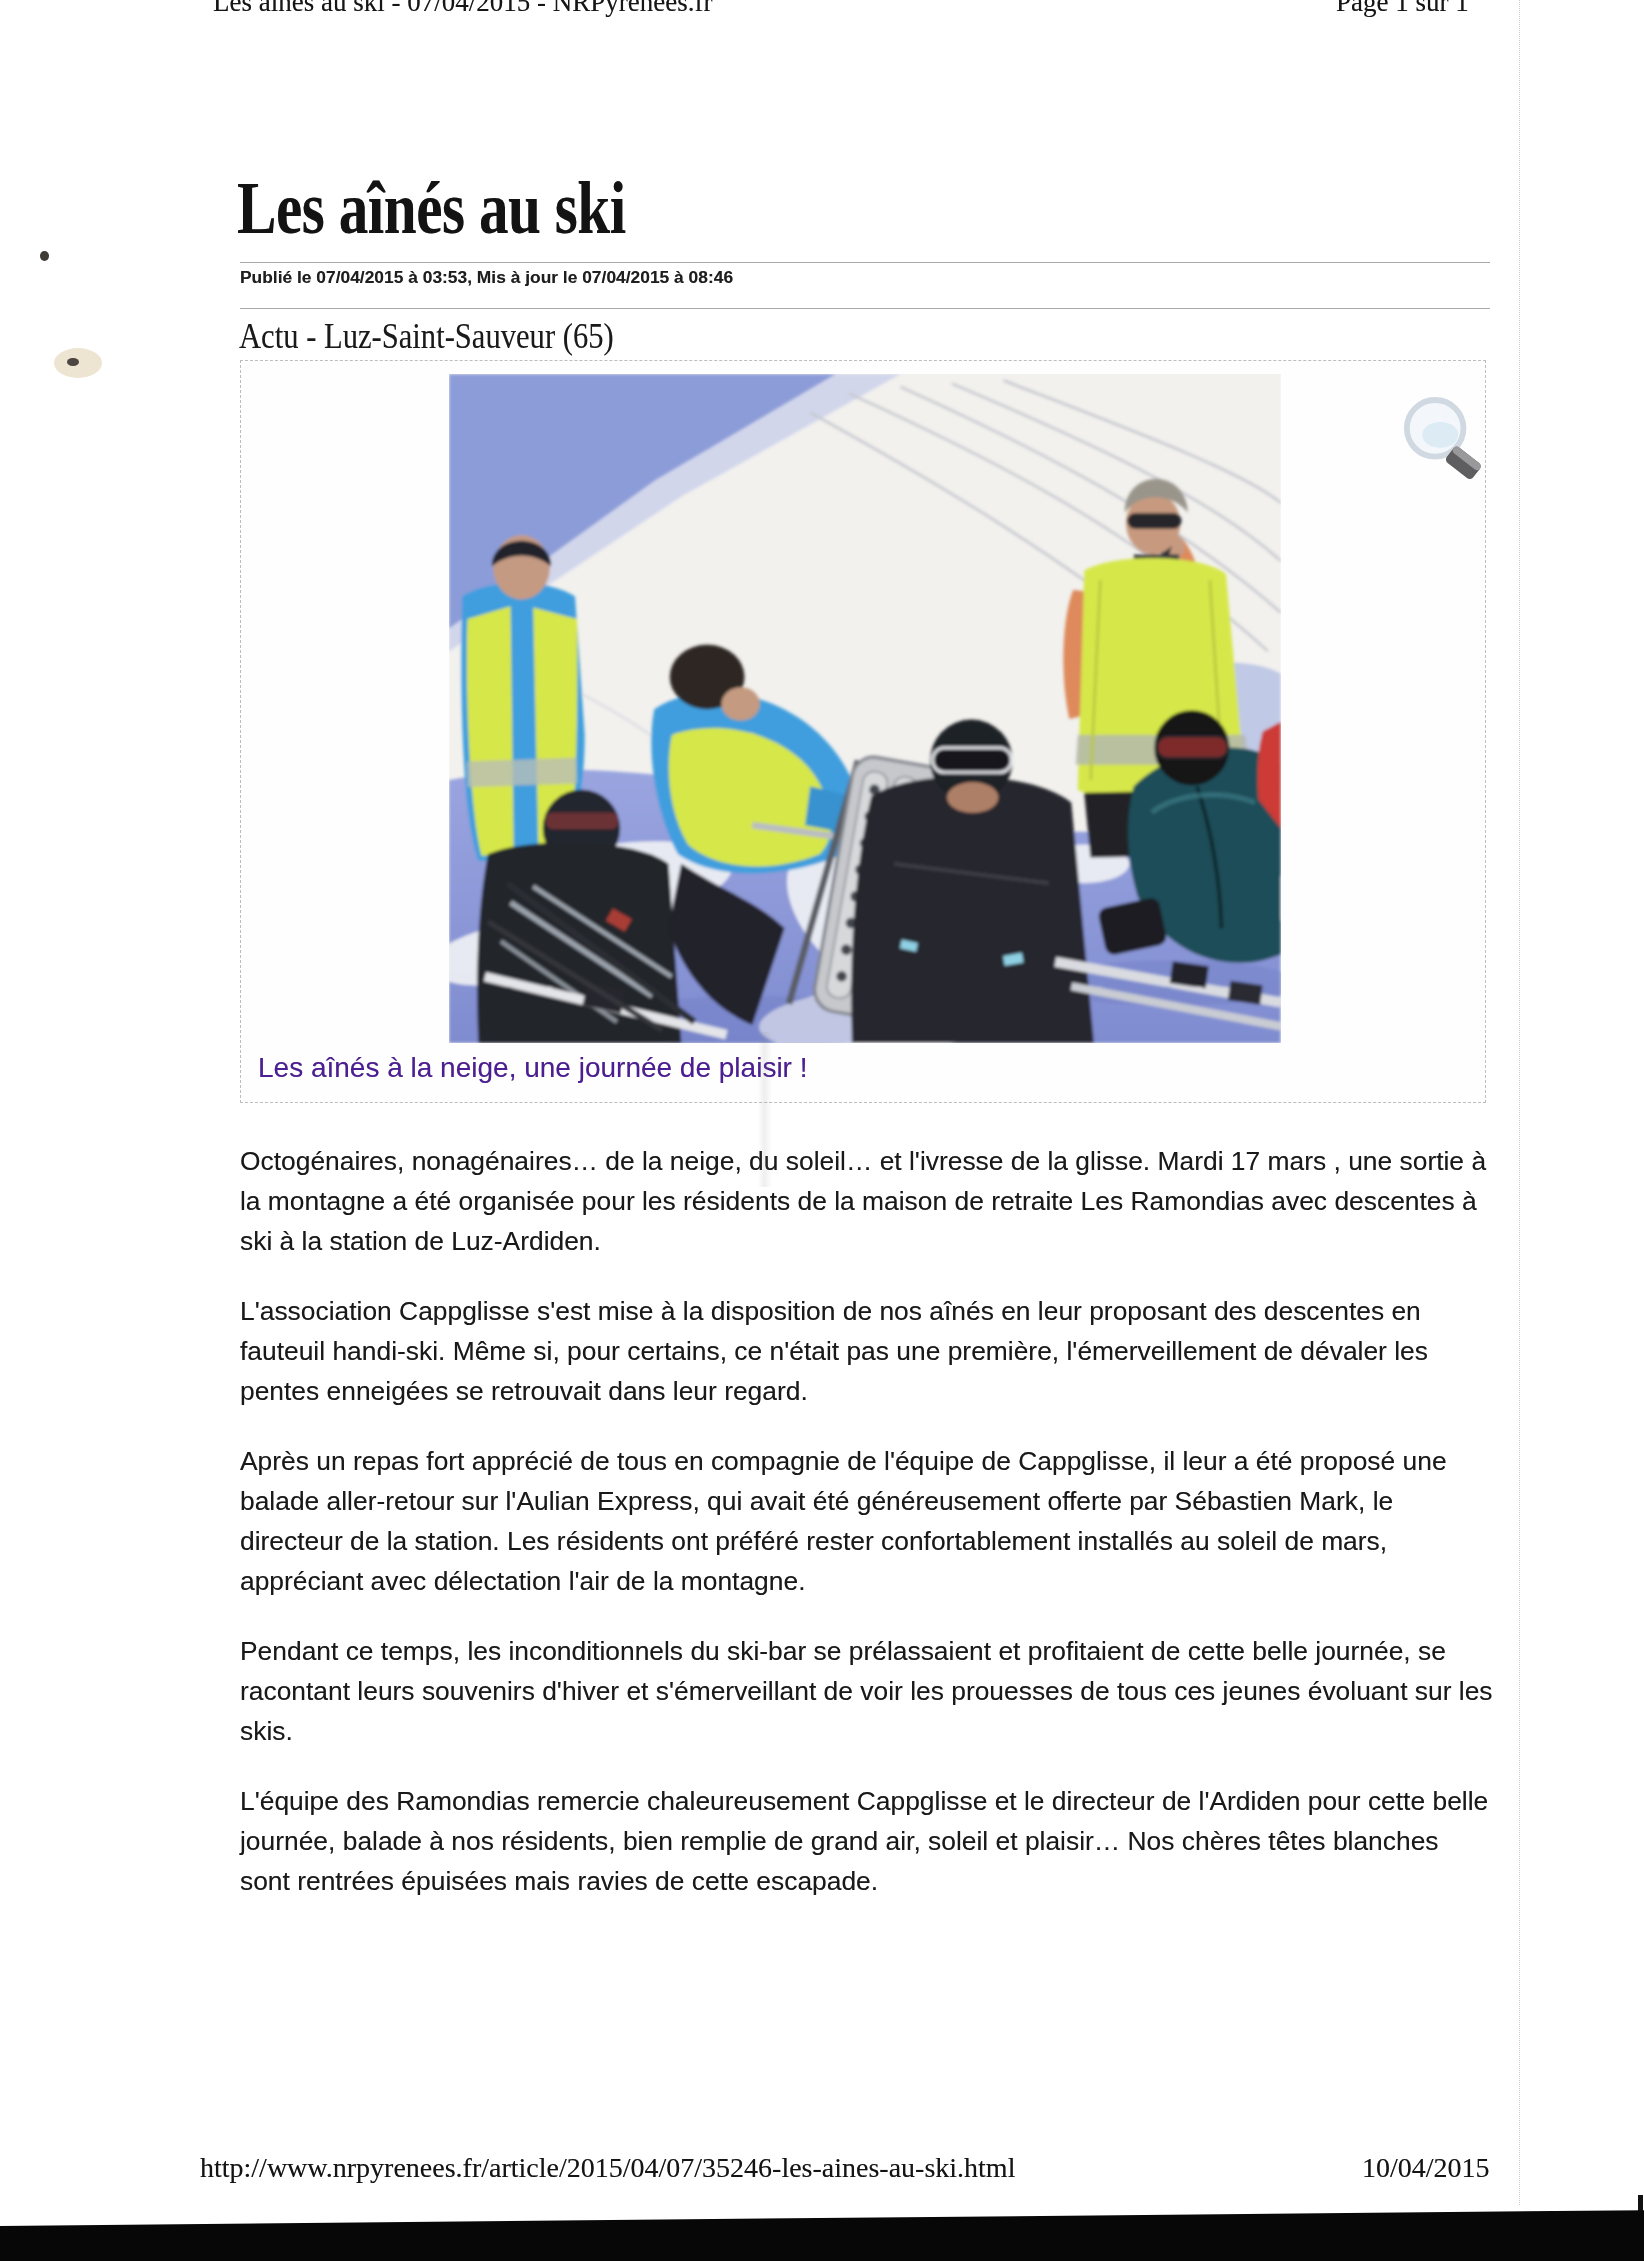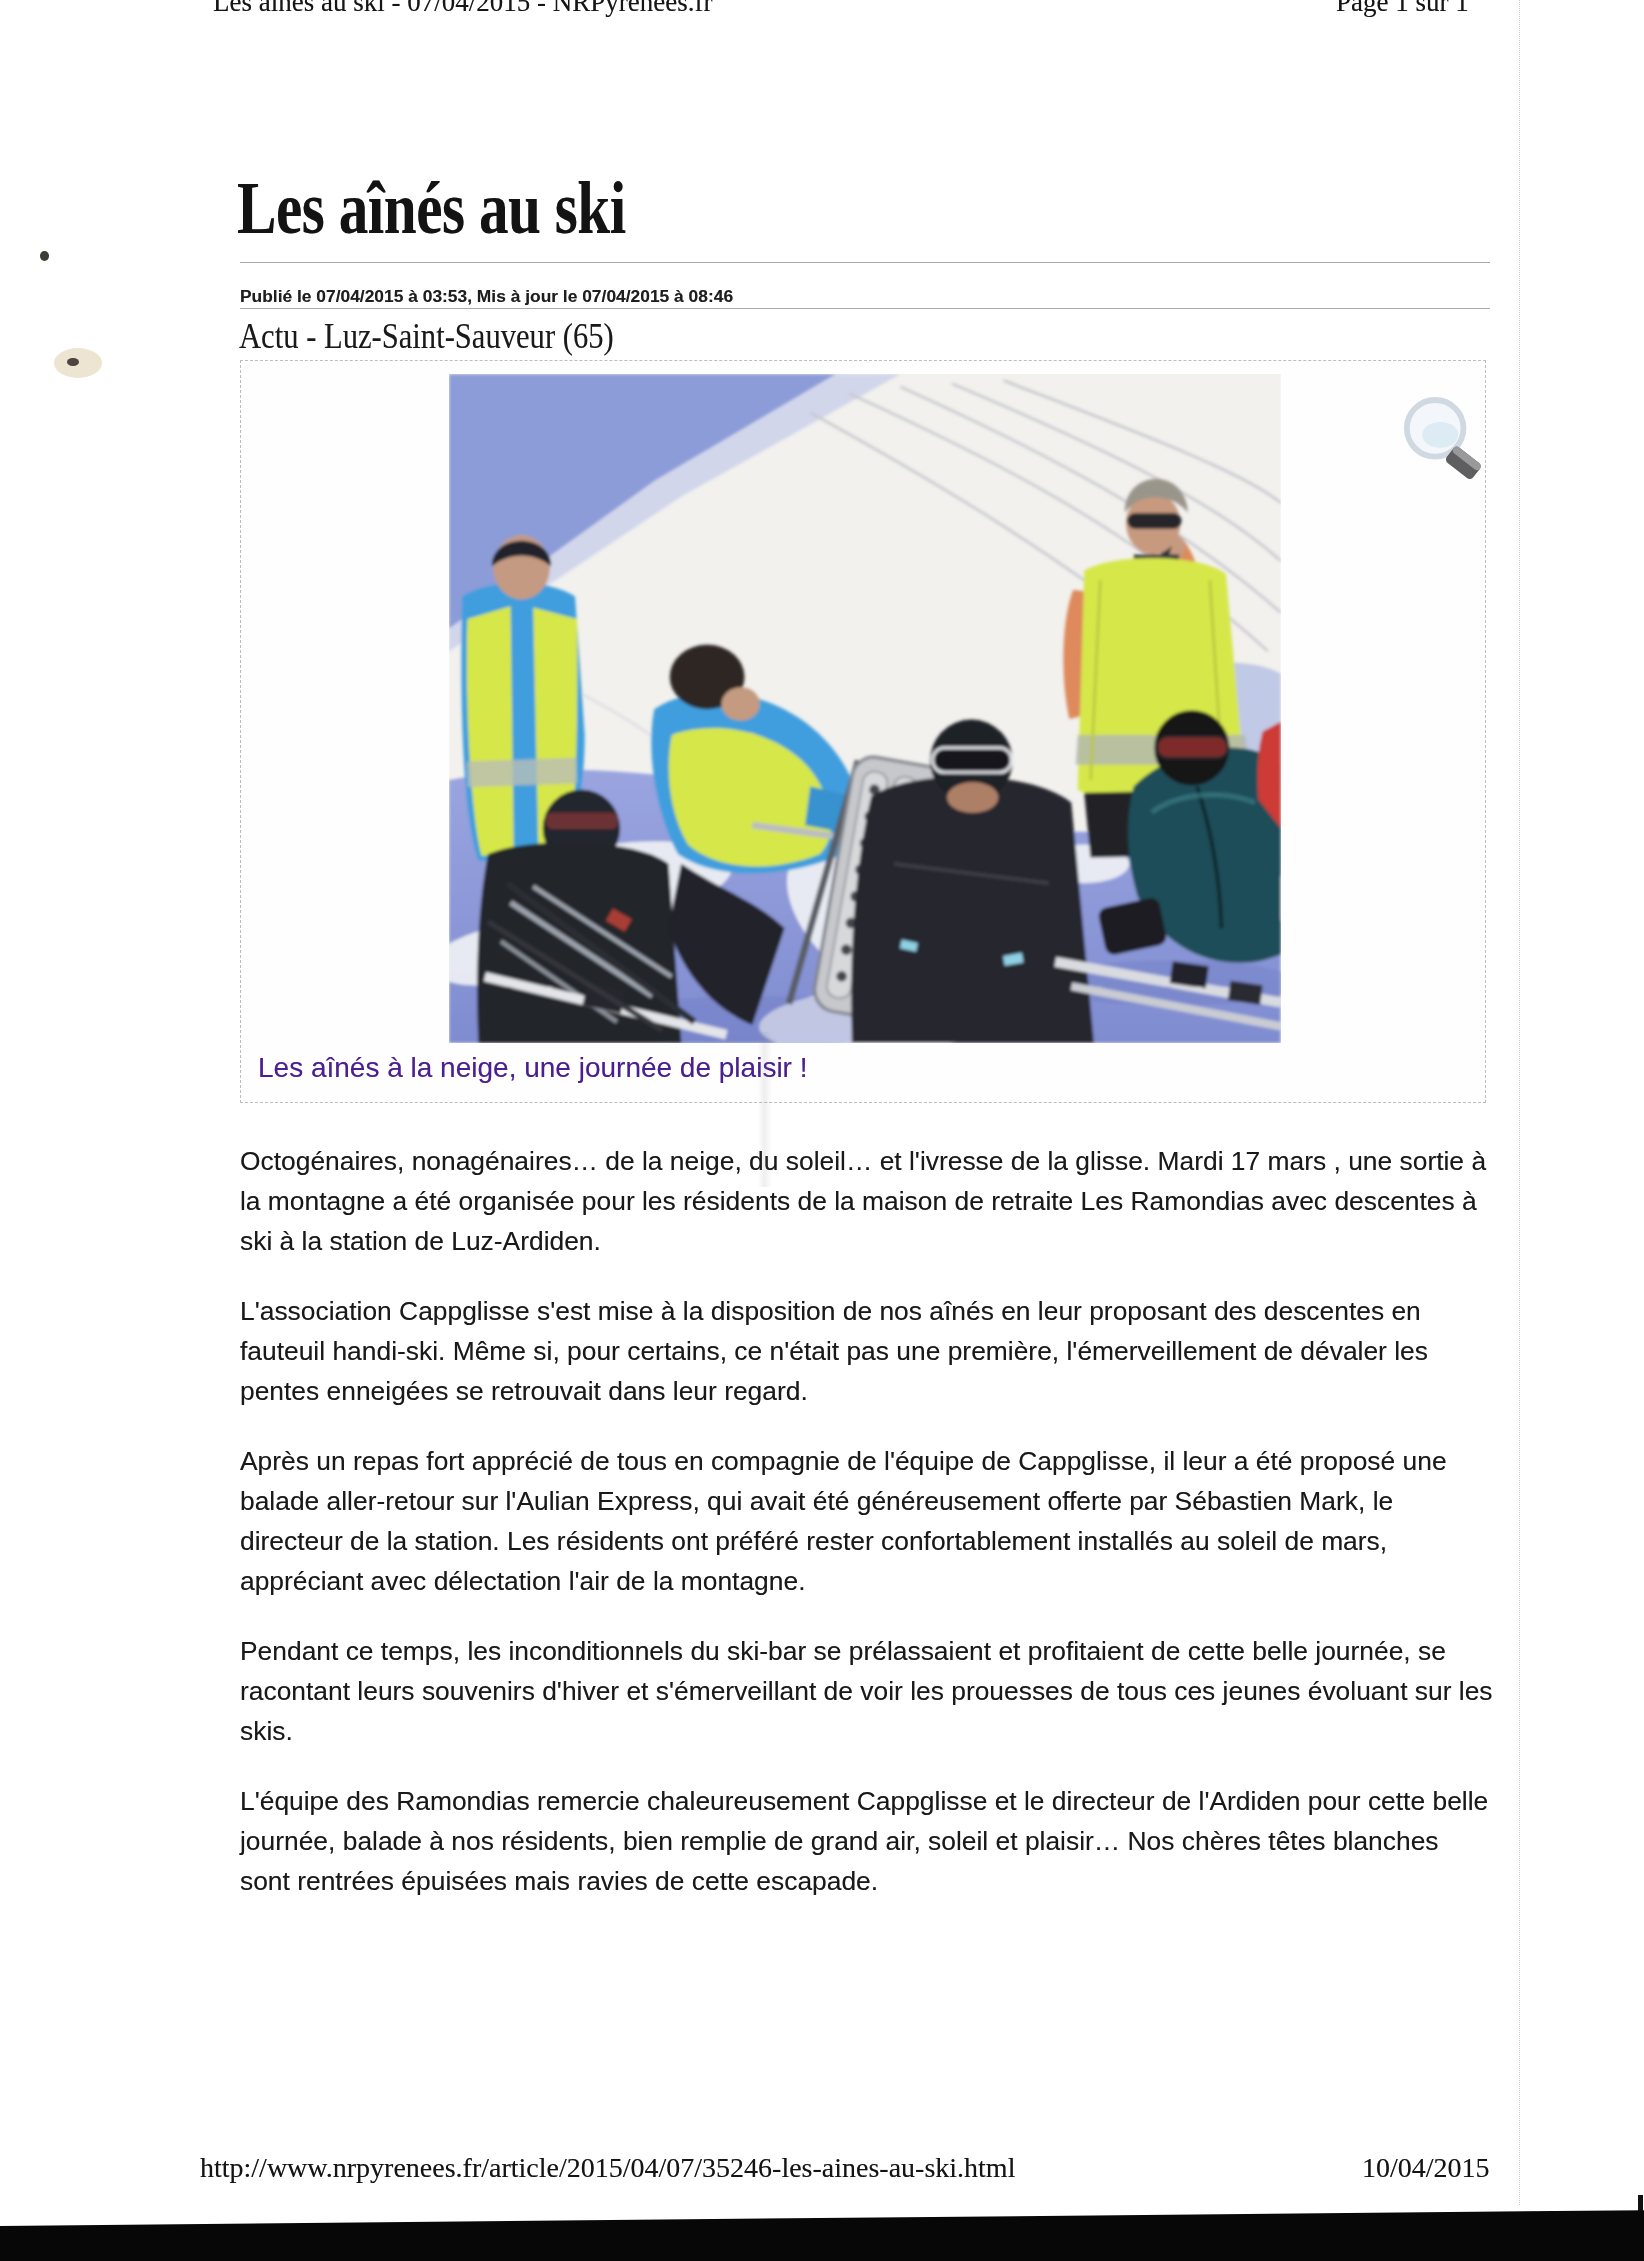--- a/index.html
+++ b/index.html
@@ -35,21 +35,21 @@
 
 <div class="abs" style="inset:0">
 
   <div class="abs print-header" style="left:213px;top:-13px;">Les aînés au ski - 07/04/2015 - NRPyrenees.fr</div>
   <div class="abs print-header" style="left:1336px;top:-13px;">Page 1 sur 1</div>
 
   <h1 class="abs title" style="left:237px;top:166px;margin:0;">Les aînés au ski</h1>
 
   <hr class="abs rule" style="left:240px;top:262px;width:1250px;">
 
-  <div class="abs publine" style="left:240px;top:286px;">Publié le 07/04/2015 à 03:53, Mis à jour le 07/04/2015 à 08:46</div>
+  <div class="abs publine" style="left:240px;top:267px;">Publié le 07/04/2015 à 03:53, Mis à jour le 07/04/2015 à 08:46</div>
 
   <hr class="abs rule" style="left:240px;top:308px;width:1250px;">
 
   <h2 class="abs section" style="left:239px;top:315px;margin:0;font-weight:400;">Actu - Luz-Saint-Sauveur (65)</h2>
 
   <figure class="abs photo-frame" style="left:240px;top:360px;width:1244px;height:741px;">
 
     <svg class="abs" style="left:208px;top:13px;" width="832" height="669" viewBox="0 0 1290 1038" aria-hidden="true">
       <defs>
         <linearGradient id="fgg" x1="0" y1="0" x2="0" y2="1">

